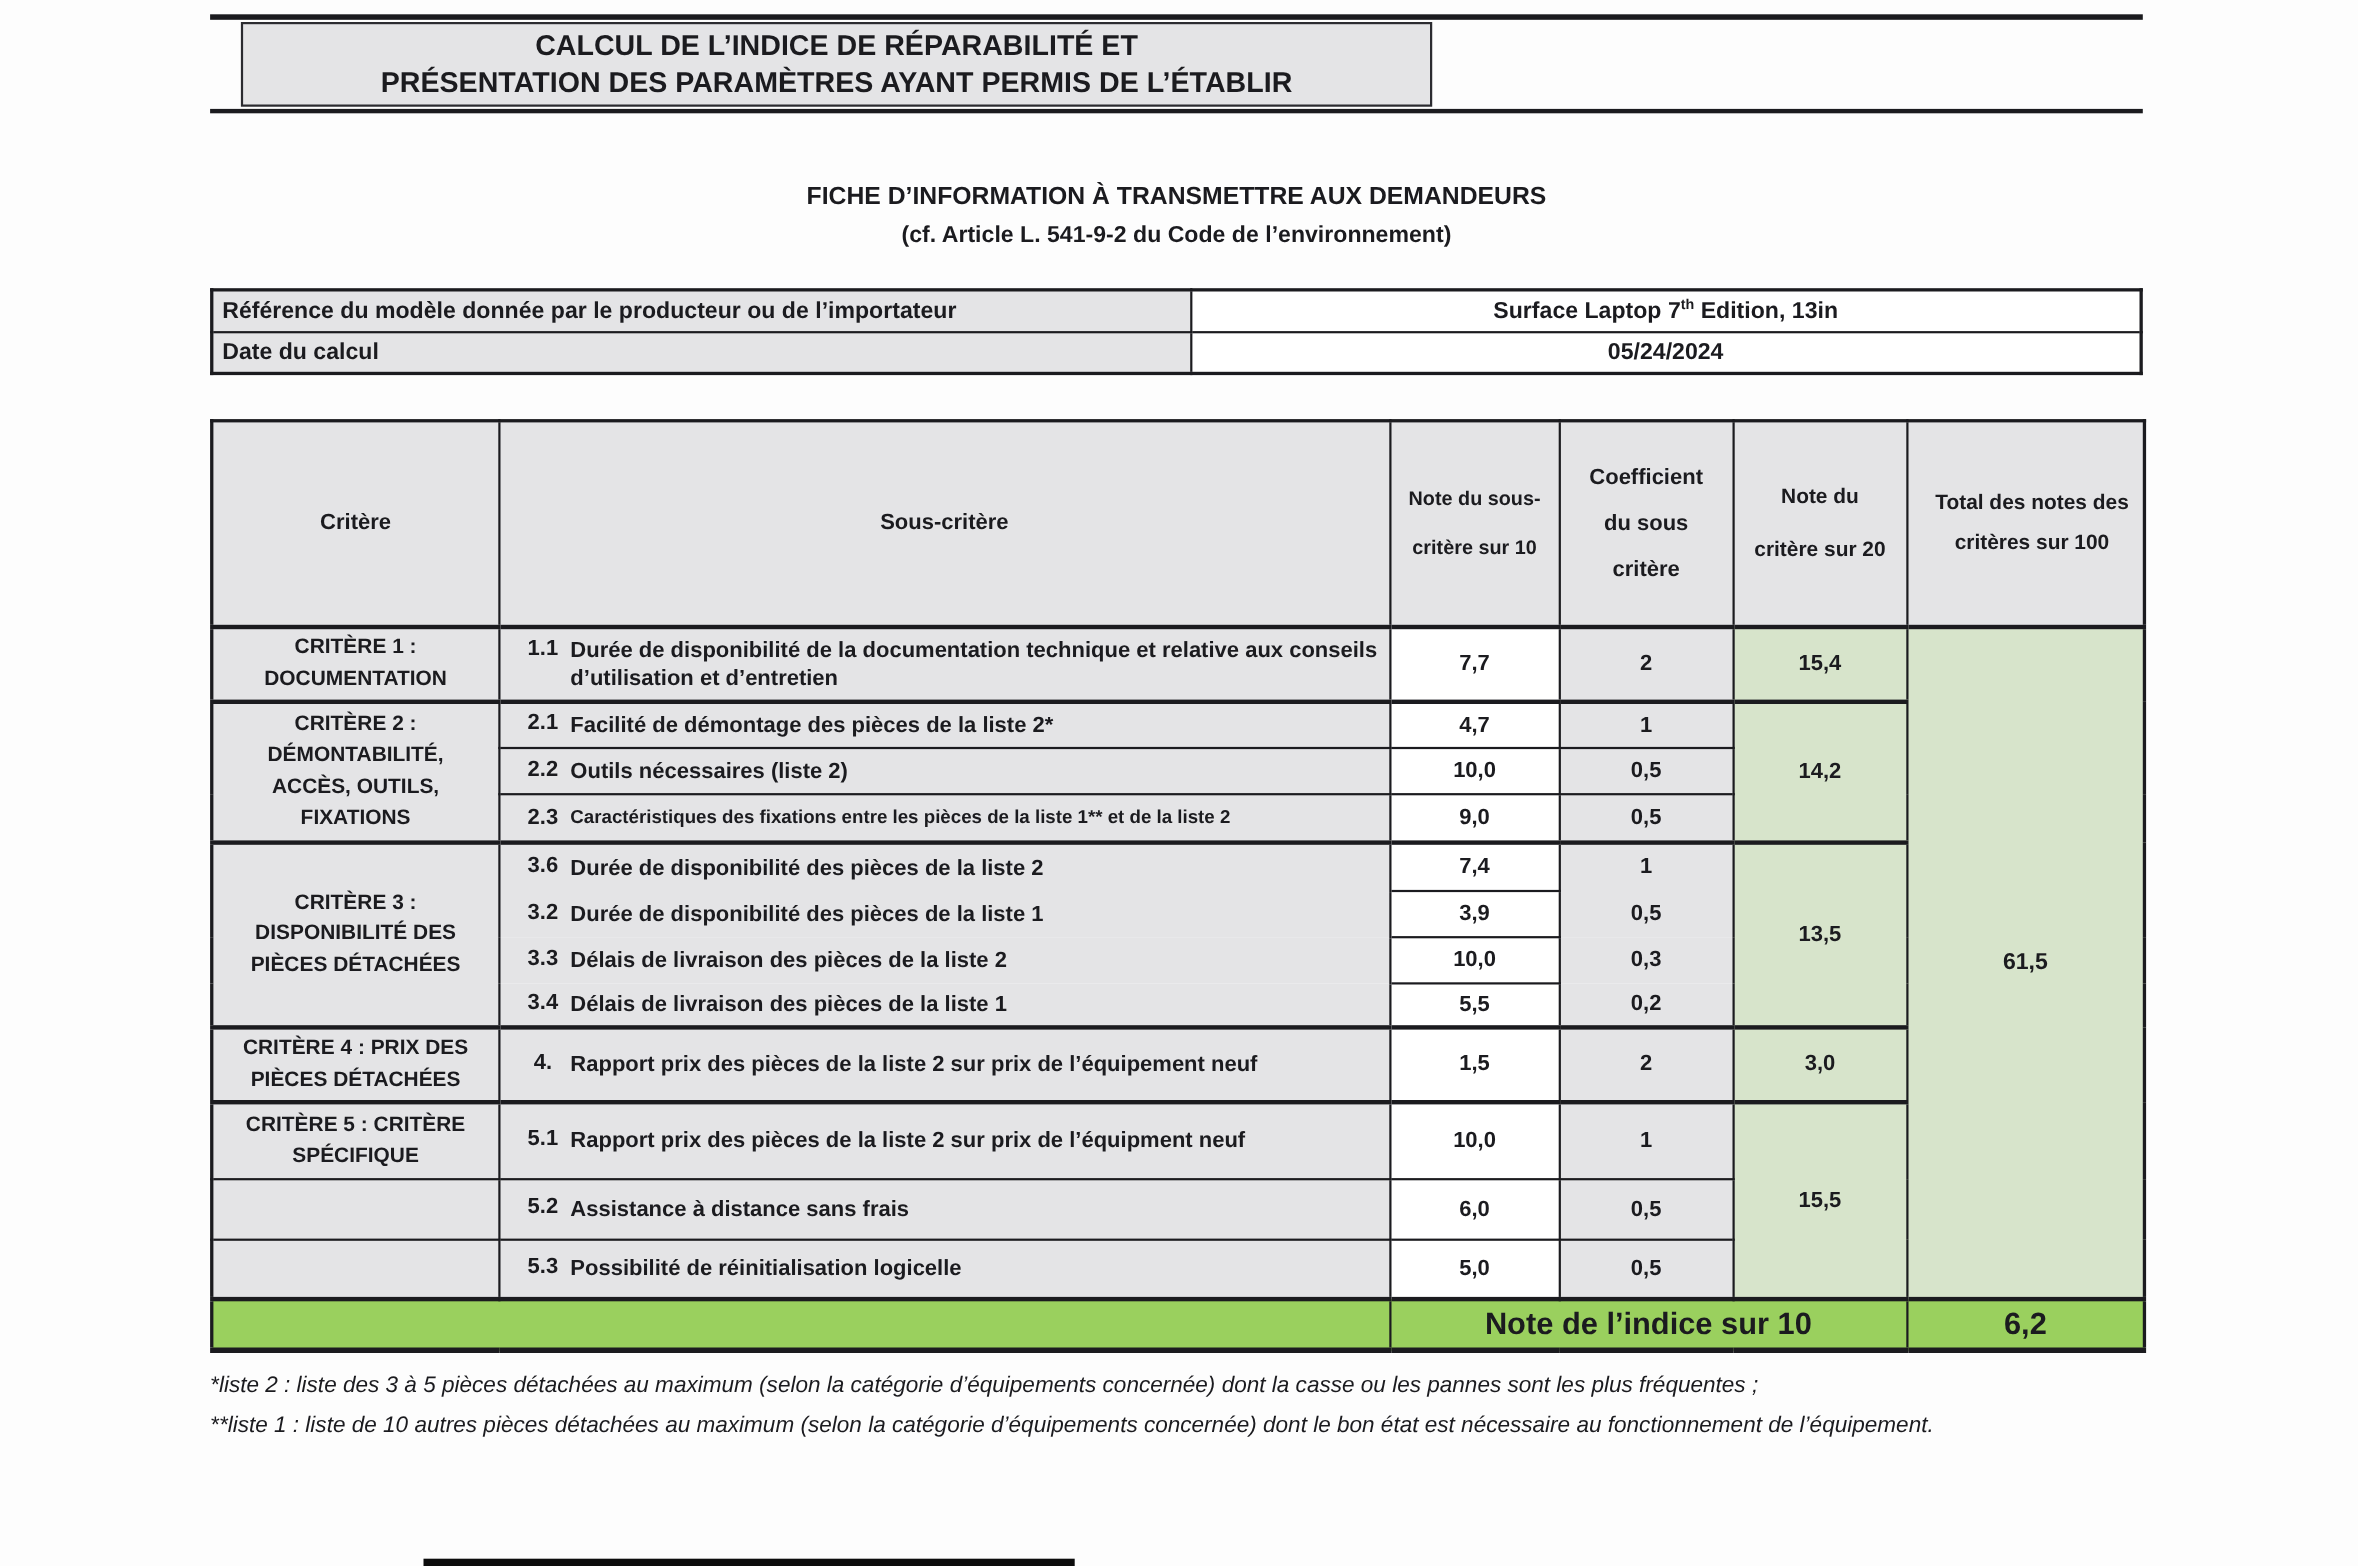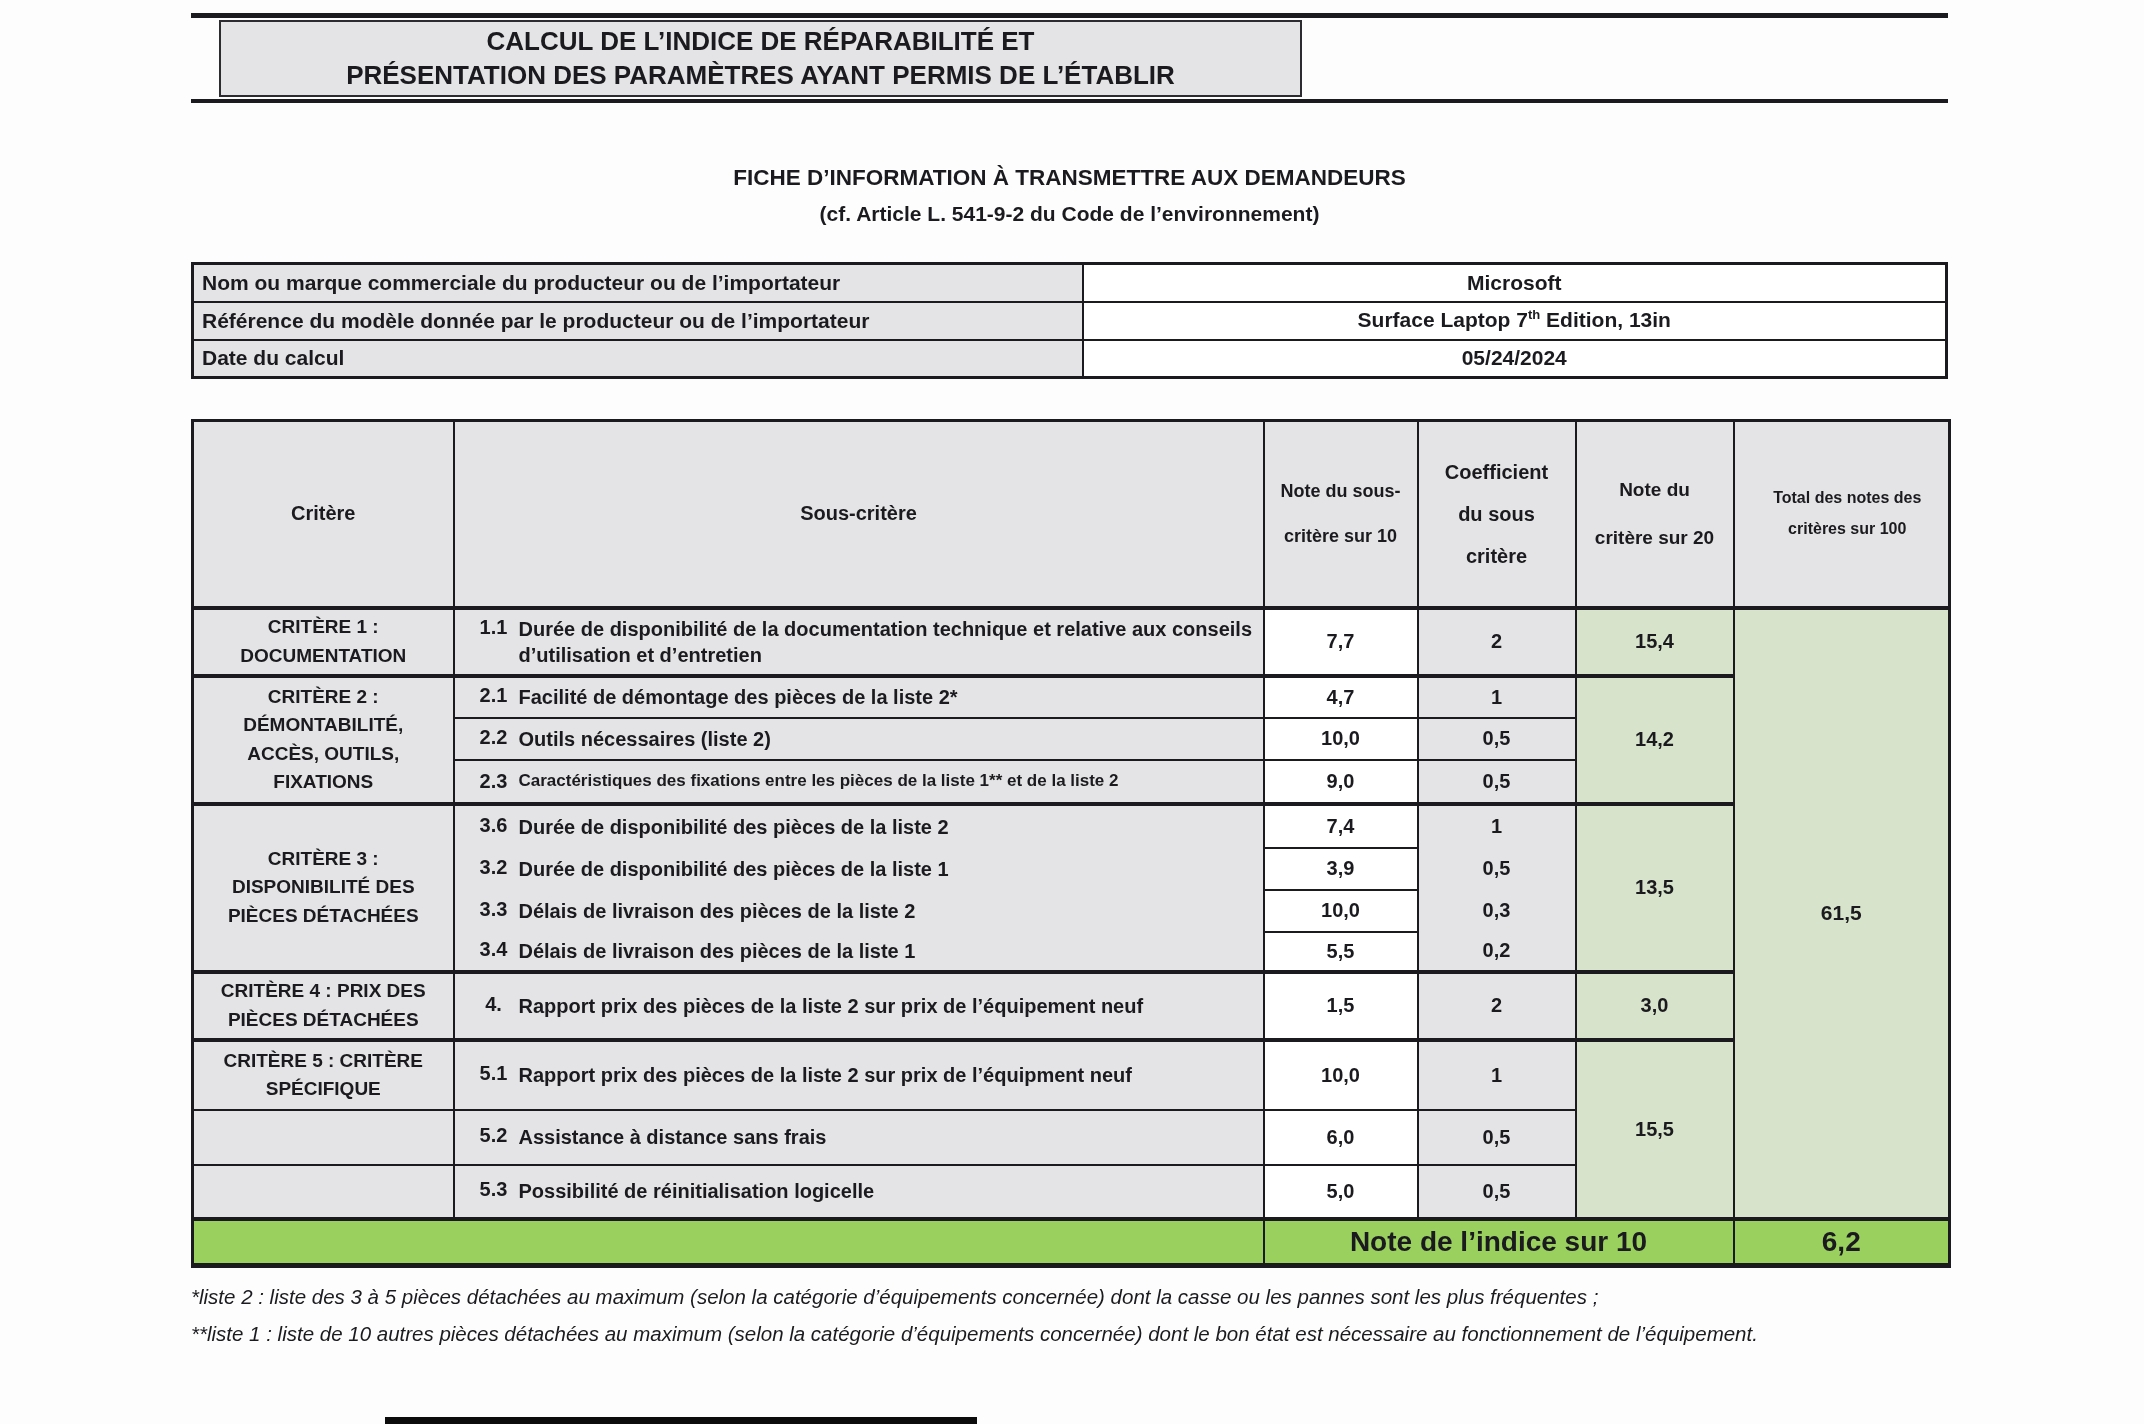--- a/index.html
+++ b/index.html
@@ -55,21 +55,21 @@
   
   .score{width:100%;margin-top:40px;table-layout:fixed;border:3.5px solid var(--ink);}
   .score td,.score th{border:2px solid var(--ink);box-sizing:border-box;padding:0;}
   .score th{
     background:var(--gray);font-weight:bold;vertical-align:middle;text-align:center;
   }
   th.h-main{font-size:20px;}
   th.h-sub10{font-size:18px;line-height:2.5;}
   th.h-coef{font-size:20px;line-height:2.1;}
   th.h-sc20{font-size:19px;line-height:2.5;}
-  th.h-tot{font-size:16px;line-height:1.9;vertical-align:middle;padding-left:12px;}
+  th.h-tot{font-size:19px;line-height:1.9;vertical-align:middle;padding-left:12px;}
   .multiline{white-space:pre-line;}
 
   td.crit{
     background:var(--gray);font-weight:bold;font-size:19px;text-align:center;
     vertical-align:middle;line-height:1.5;
   }
   td.sub{background:var(--gray);vertical-align:middle;}
   .subwrap{display:flex;align-items:flex-start;padding:4px 6px 4px 14px;}
   .subnum{flex:0 0 50px;font-weight:bold;font-size:20px;text-align:center;}
   .subtxt{flex:1;font-weight:bold;font-size:20px;line-height:1.3;}
@@ -108,24 +108,20 @@
     </div>
   </div>
 
   <div class="subtitle">
     <div class="l1">FICHE D’INFORMATION À TRANSMETTRE AUX DEMANDEURS</div>
     <div class="l2">(cf. Article L. 541-9-2 du Code de l’environnement)</div>
   </div>
 
   <table class="info">
     <tbody>
-        <tr style="height:38px;">
-      <td class="label">Nom ou marque commerciale du producteur ou de l’importateur</td>
-      <td class="value">Microsoft</td>
-    </tr>
     <tr style="height:38px;">
       <td class="label">Référence du modèle donnée par le producteur ou de l’importateur</td>
       <td class="value"><span>Surface Laptop 7</span><sup>th</sup><span> Edition, 13in</span></td>
     </tr>
     <tr style="height:38px;">
       <td class="label">Date du calcul</td>
       <td class="value">05/24/2024</td>
     </tr>
   </tbody>
     </table>

